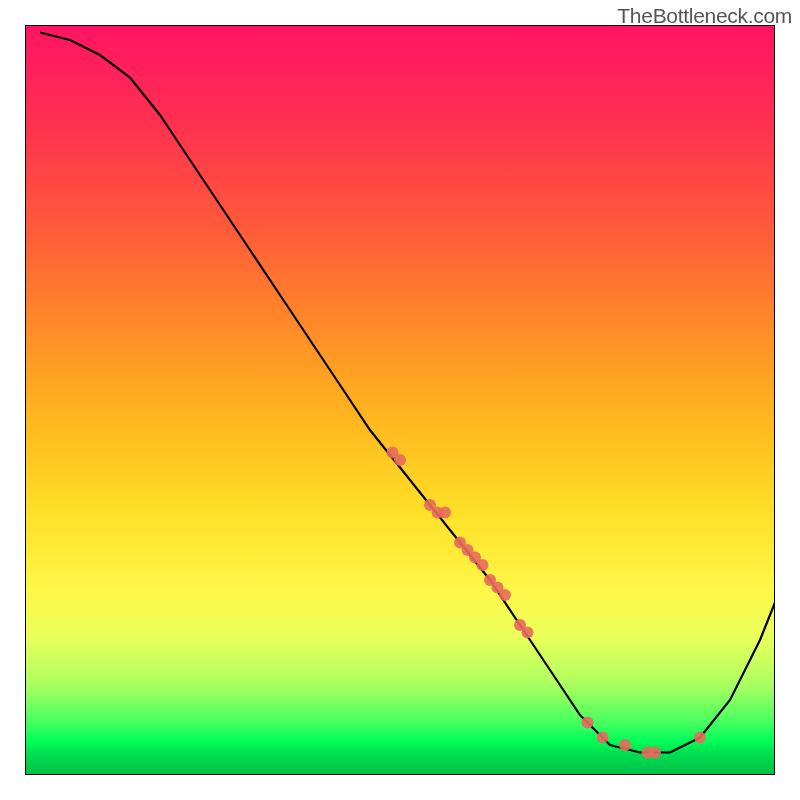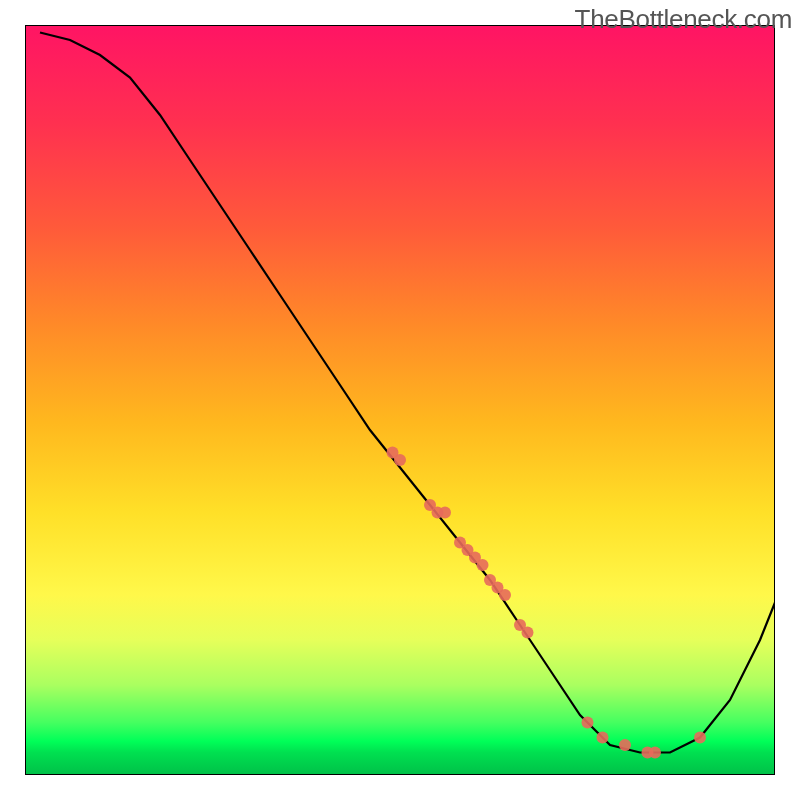--- a/index.html
+++ b/index.html
@@ -57,21 +57,21 @@
     top: 25px;
     width: 750px;
     height: 750px;
     pointer-events: none;
   }
   .watermark {
     position: absolute;
     right: 8px;
     top: 4px;
     color: #555;
-    font-size: 26px;
+    font-size: 21px;
     font-weight: 400;
     letter-spacing: -0.3px;
   }
 </style>
 </head>
 <body>
 
 <div class="frame">
   <div class="plot-bg"></div>
 

